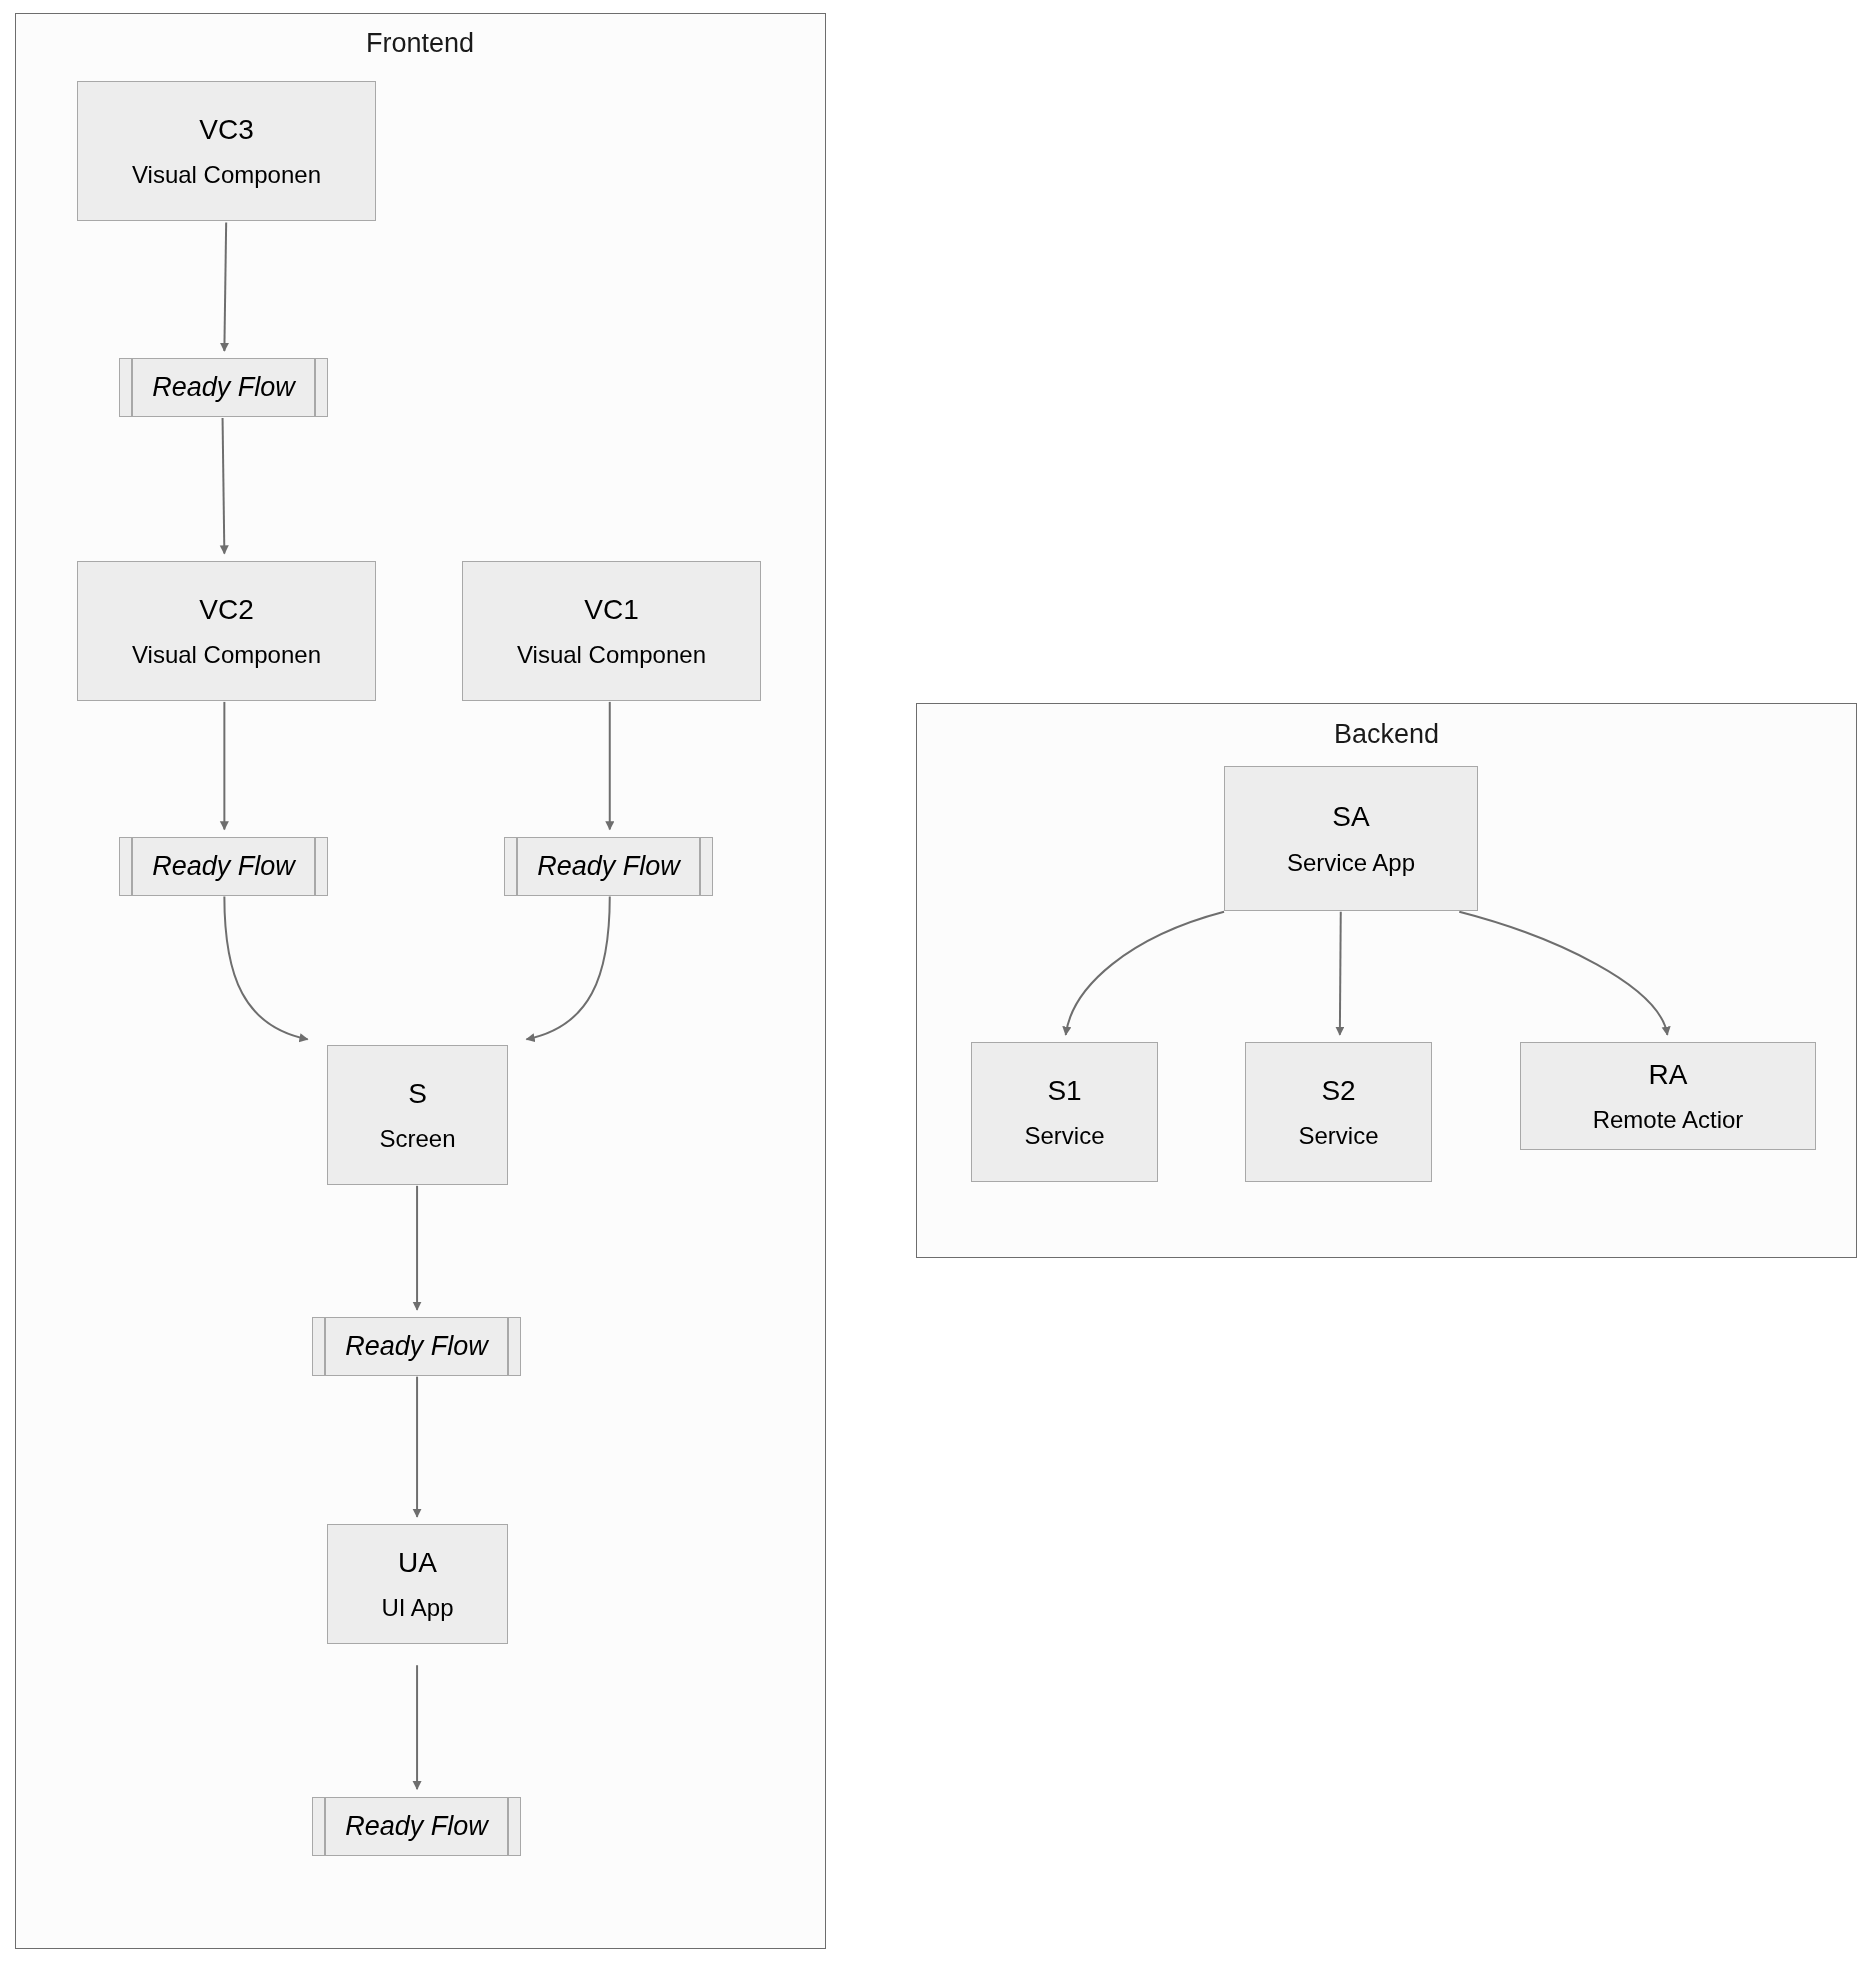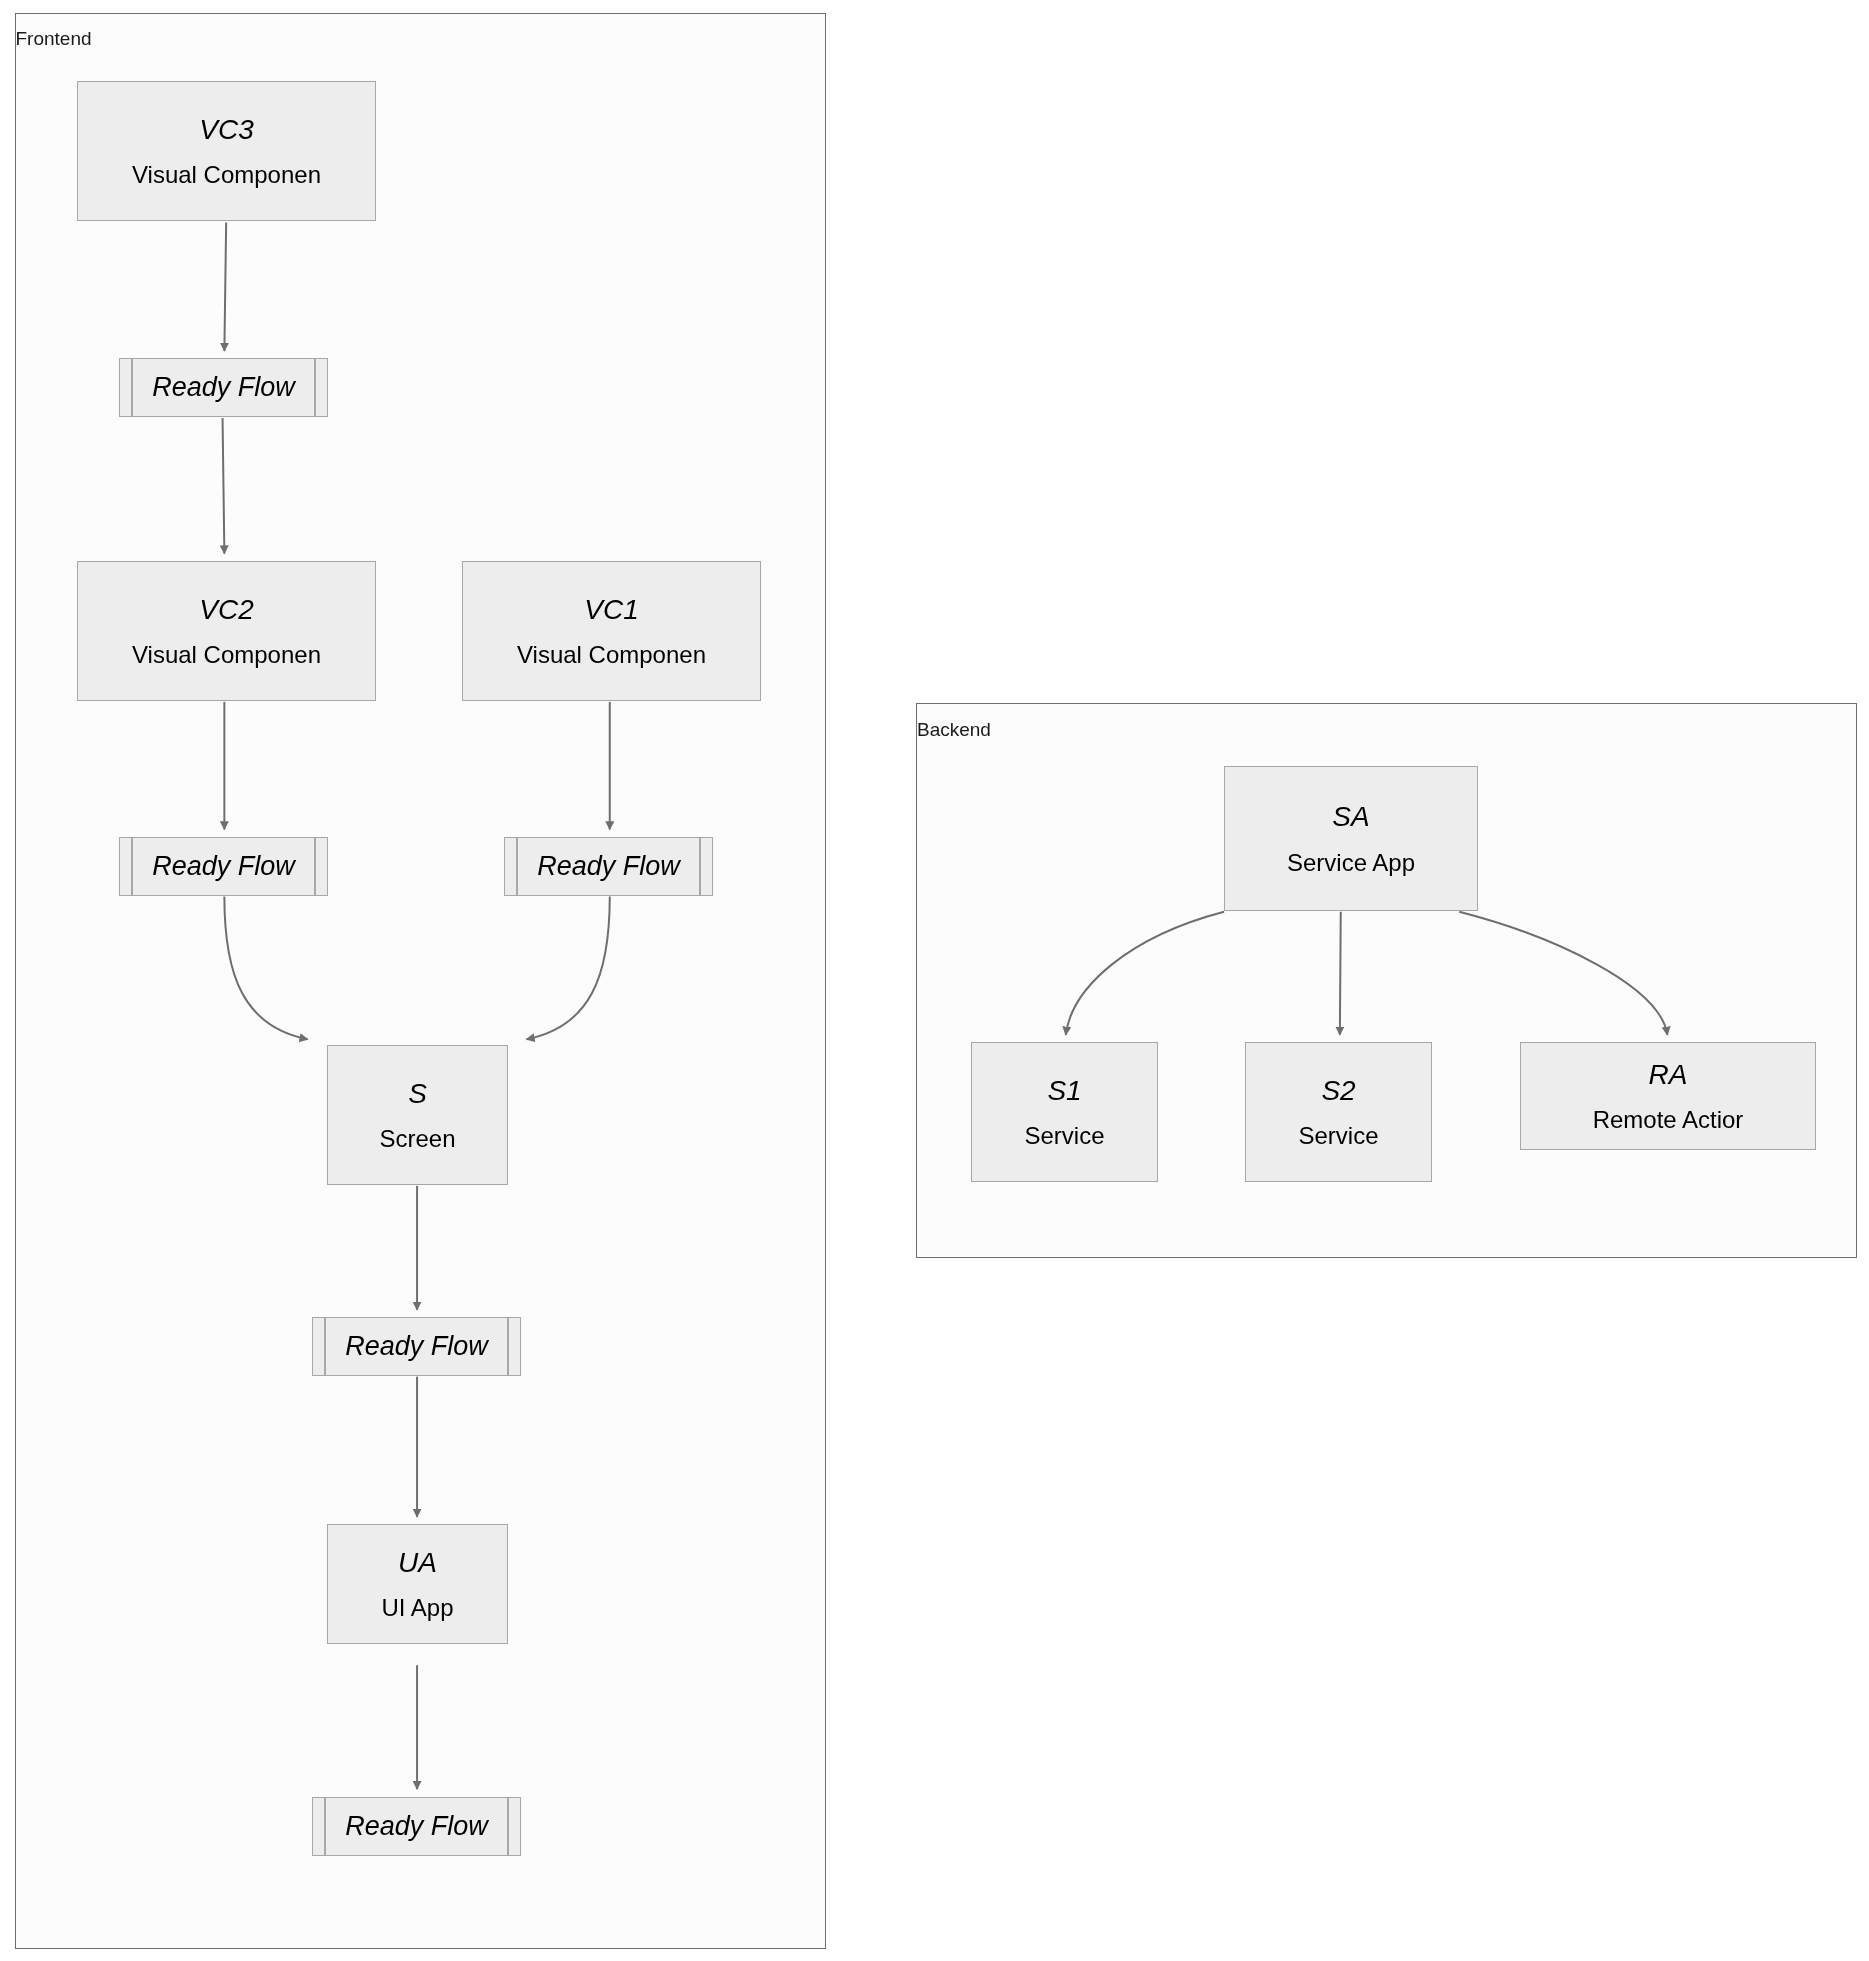--- a/index.html
+++ b/index.html
@@ -25,44 +25,43 @@
   }
   .group-box {
     position: absolute;
     background: #fcfcfc;
     border: 1.8px solid #6d6d6d;
     box-sizing: border-box;
   }
   .group-title {
     position: absolute;
     width: 100%;
-    text-align: left;
+    text-align: center;
     top: 14.5px;
     left: 0;
-    font-size: 19px;
+    font-size: 27px;
     color: #1a1a1a;
     font-family: "Liberation Sans", sans-serif;
   }
   .node {
     position: absolute;
     background: #ededed;
     border: 1.8px solid #a8a8a8;
     box-sizing: border-box;
     display: flex;
     flex-direction: column;
     align-items: center;
     justify-content: center;
     overflow: hidden;
   }
   .node .n-title {
     font-size: 28px;
     color: #000000;
     line-height: 1.05;
     white-space: nowrap;
-    font-style: italic;
   }
   .node .n-sub {
     font-size: 24px;
     color: #000000;
     margin-top: 18px;
     line-height: 1.05;
     white-space: nowrap;
   }
   
   .rf {

